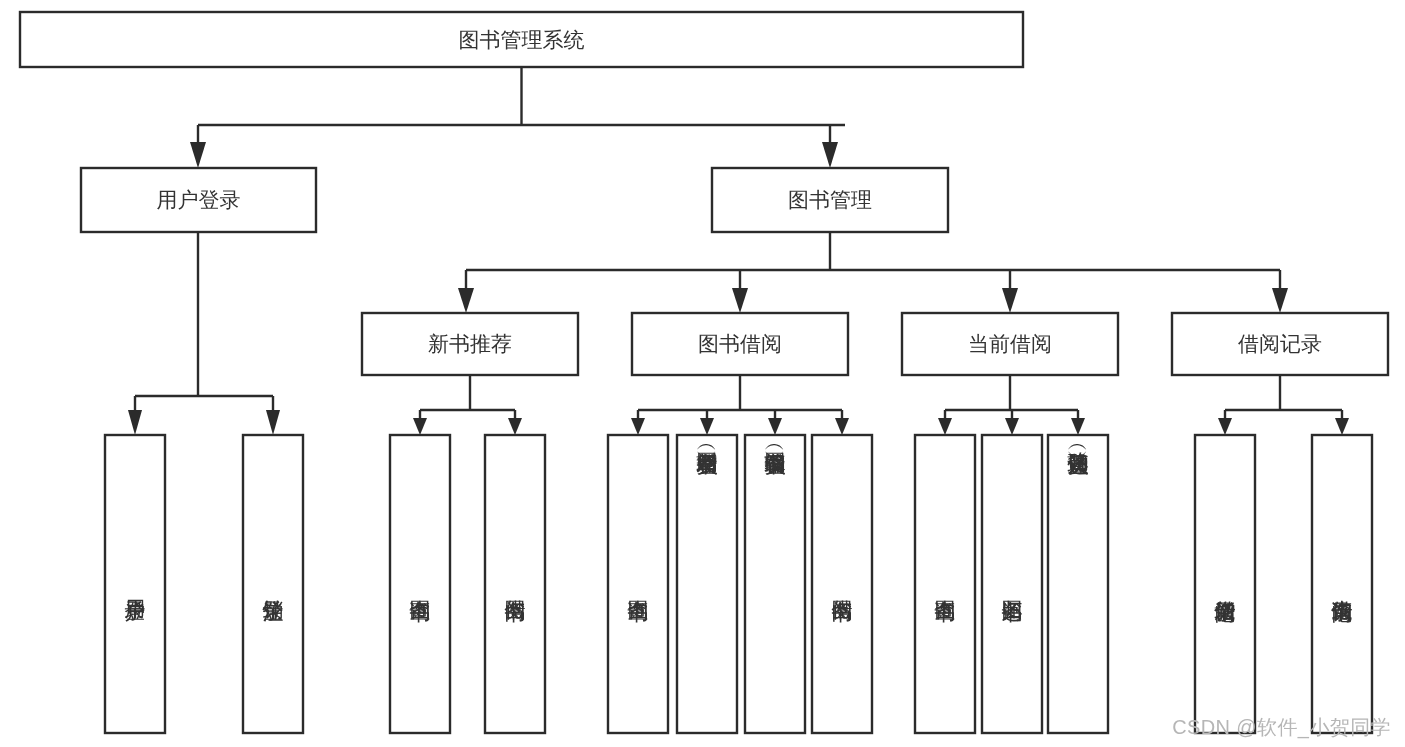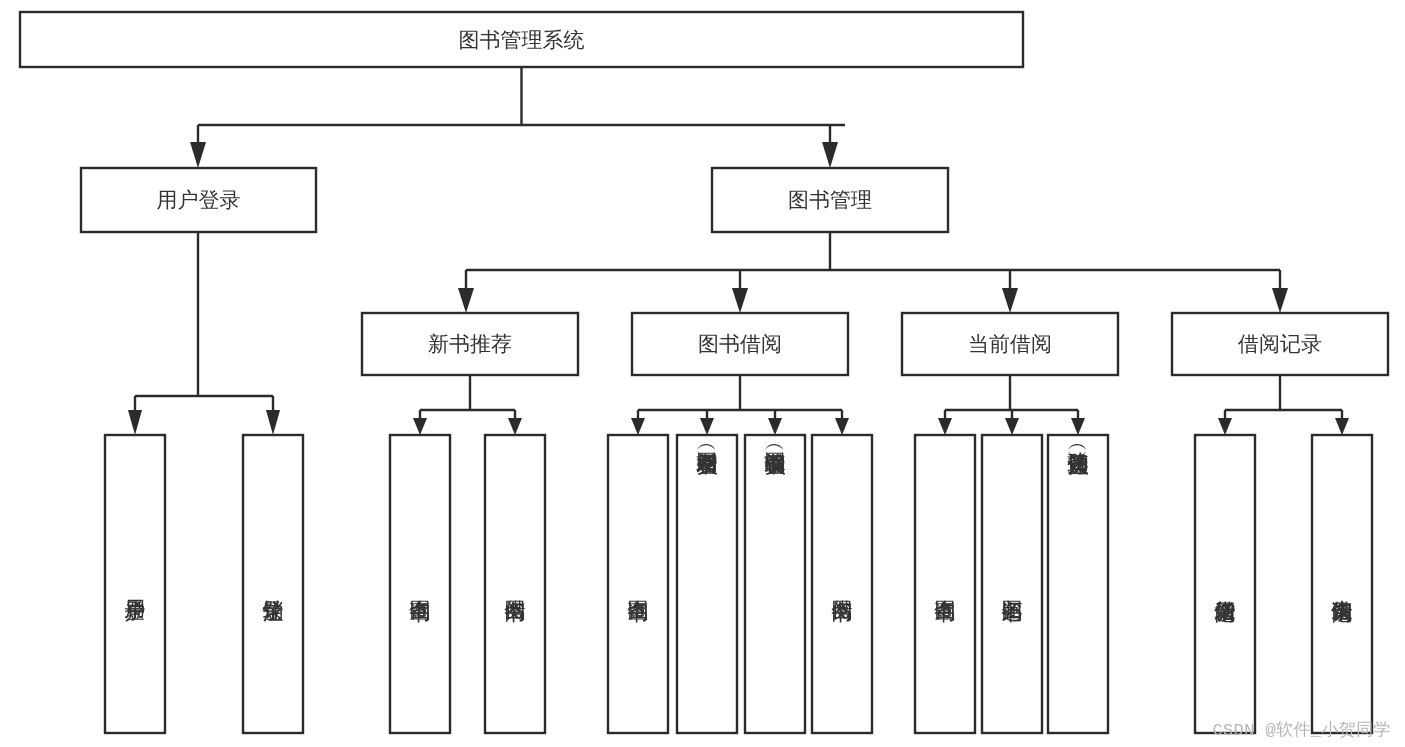--- a/index.html
+++ b/index.html
@@ -62,22 +62,22 @@
     position: absolute;
     display: flex;
     align-items: center;
     justify-content: center;
     pointer-events: none;
   }
   .watermark {
     position: absolute;
     right: 14px;
     bottom: 6px;
-    font-family: Liberation Mono, monospace;
-    font-size: 17px;
+    font-family: Liberation Sans, sans-serif;
+    font-size: 20px;
     color: #b6b6b6;
     letter-spacing: 0.4px;
     white-space: nowrap;
   }
 </style>
 </head>
 <body>
 
 <div id="diagram-root">
 

